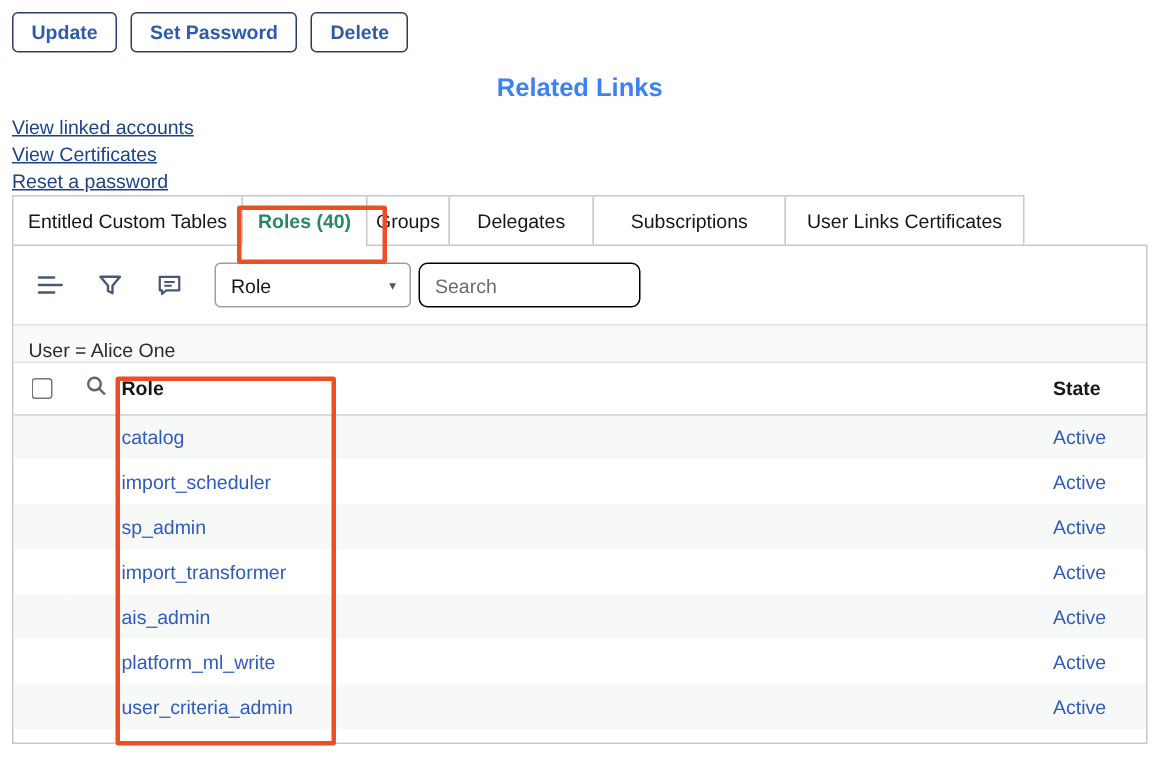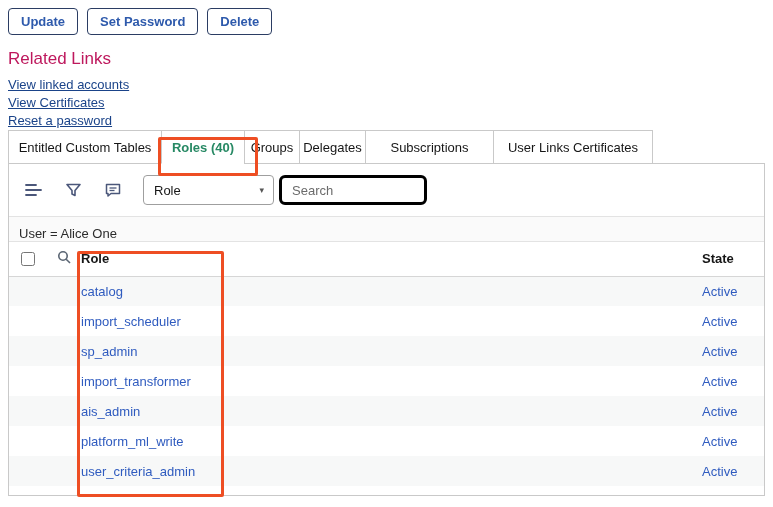--- a/index.html
+++ b/index.html
@@ -23,21 +23,21 @@
     font-family: inherit;
     font-size: 13px;
     font-weight: 600;
     padding: 5px 12px;
     border-radius: 4px;
     cursor: pointer;
     line-height: 15px;
   }
 
   
-  .related-heading { font-size: 17px; font-weight: 400; color: #be185d; margin: 14px 0 7px 0; }
+  .related-heading { font-size: 17px; font-weight: 700; color: #3b82f6; margin: 14px 0 7px 0; text-align: center; }
   .related-links a {
     display: block;
     color: var(--related-link, #1a4389);
     font-size: 13px;
     line-height: 18px;
     text-decoration: underline;
     cursor: pointer;
   }
 
   
@@ -49,21 +49,21 @@
     height: 34px;
     display: flex; align-items: center; justify-content: center;
     cursor: pointer;
     white-space: nowrap;
     color: #161616;
   }
   .tab + .tab { margin-left: -1px; }
   .tab:nth-child(1) { width: 154px; }
   .tab:nth-child(2) { width: 84px; }
   .tab:nth-child(3) { width: 56px; }
-  .tab:nth-child(4) { width: 67px; }
+  .tab:nth-child(4) { width: 97px; }
   .tab:nth-child(5) { width: 129px; }
   .tab:nth-child(6) { width: 160px; }
   .tab.active {
     color: var(--accent-green, #278964);
     font-weight: 700;
     border-bottom: 1px solid #fff;
   }
 
   
   .list-container {
@@ -90,21 +90,21 @@
     background: #fff;
     display: flex; align-items: center; justify-content: space-between;
     padding: 0 9px 0 10px;
     font-size: 13px;
     cursor: pointer;
     margin-right: 5px;
   }
   .col-select .caret { font-size: 9px; color: #555; }
   .search-input {
     width: 148px; height: 30px;
-    border: 3px solid #000000;
+    border: 1px solid #000000;
     border-radius: 6px;
     font-family: inherit;
     font-size: 13px;
     padding: 0 10px;
     color: #161616;
   }
   .search-input::placeholder { color: #6b6b6b; }
 
   
   .breadcrumb-row {

